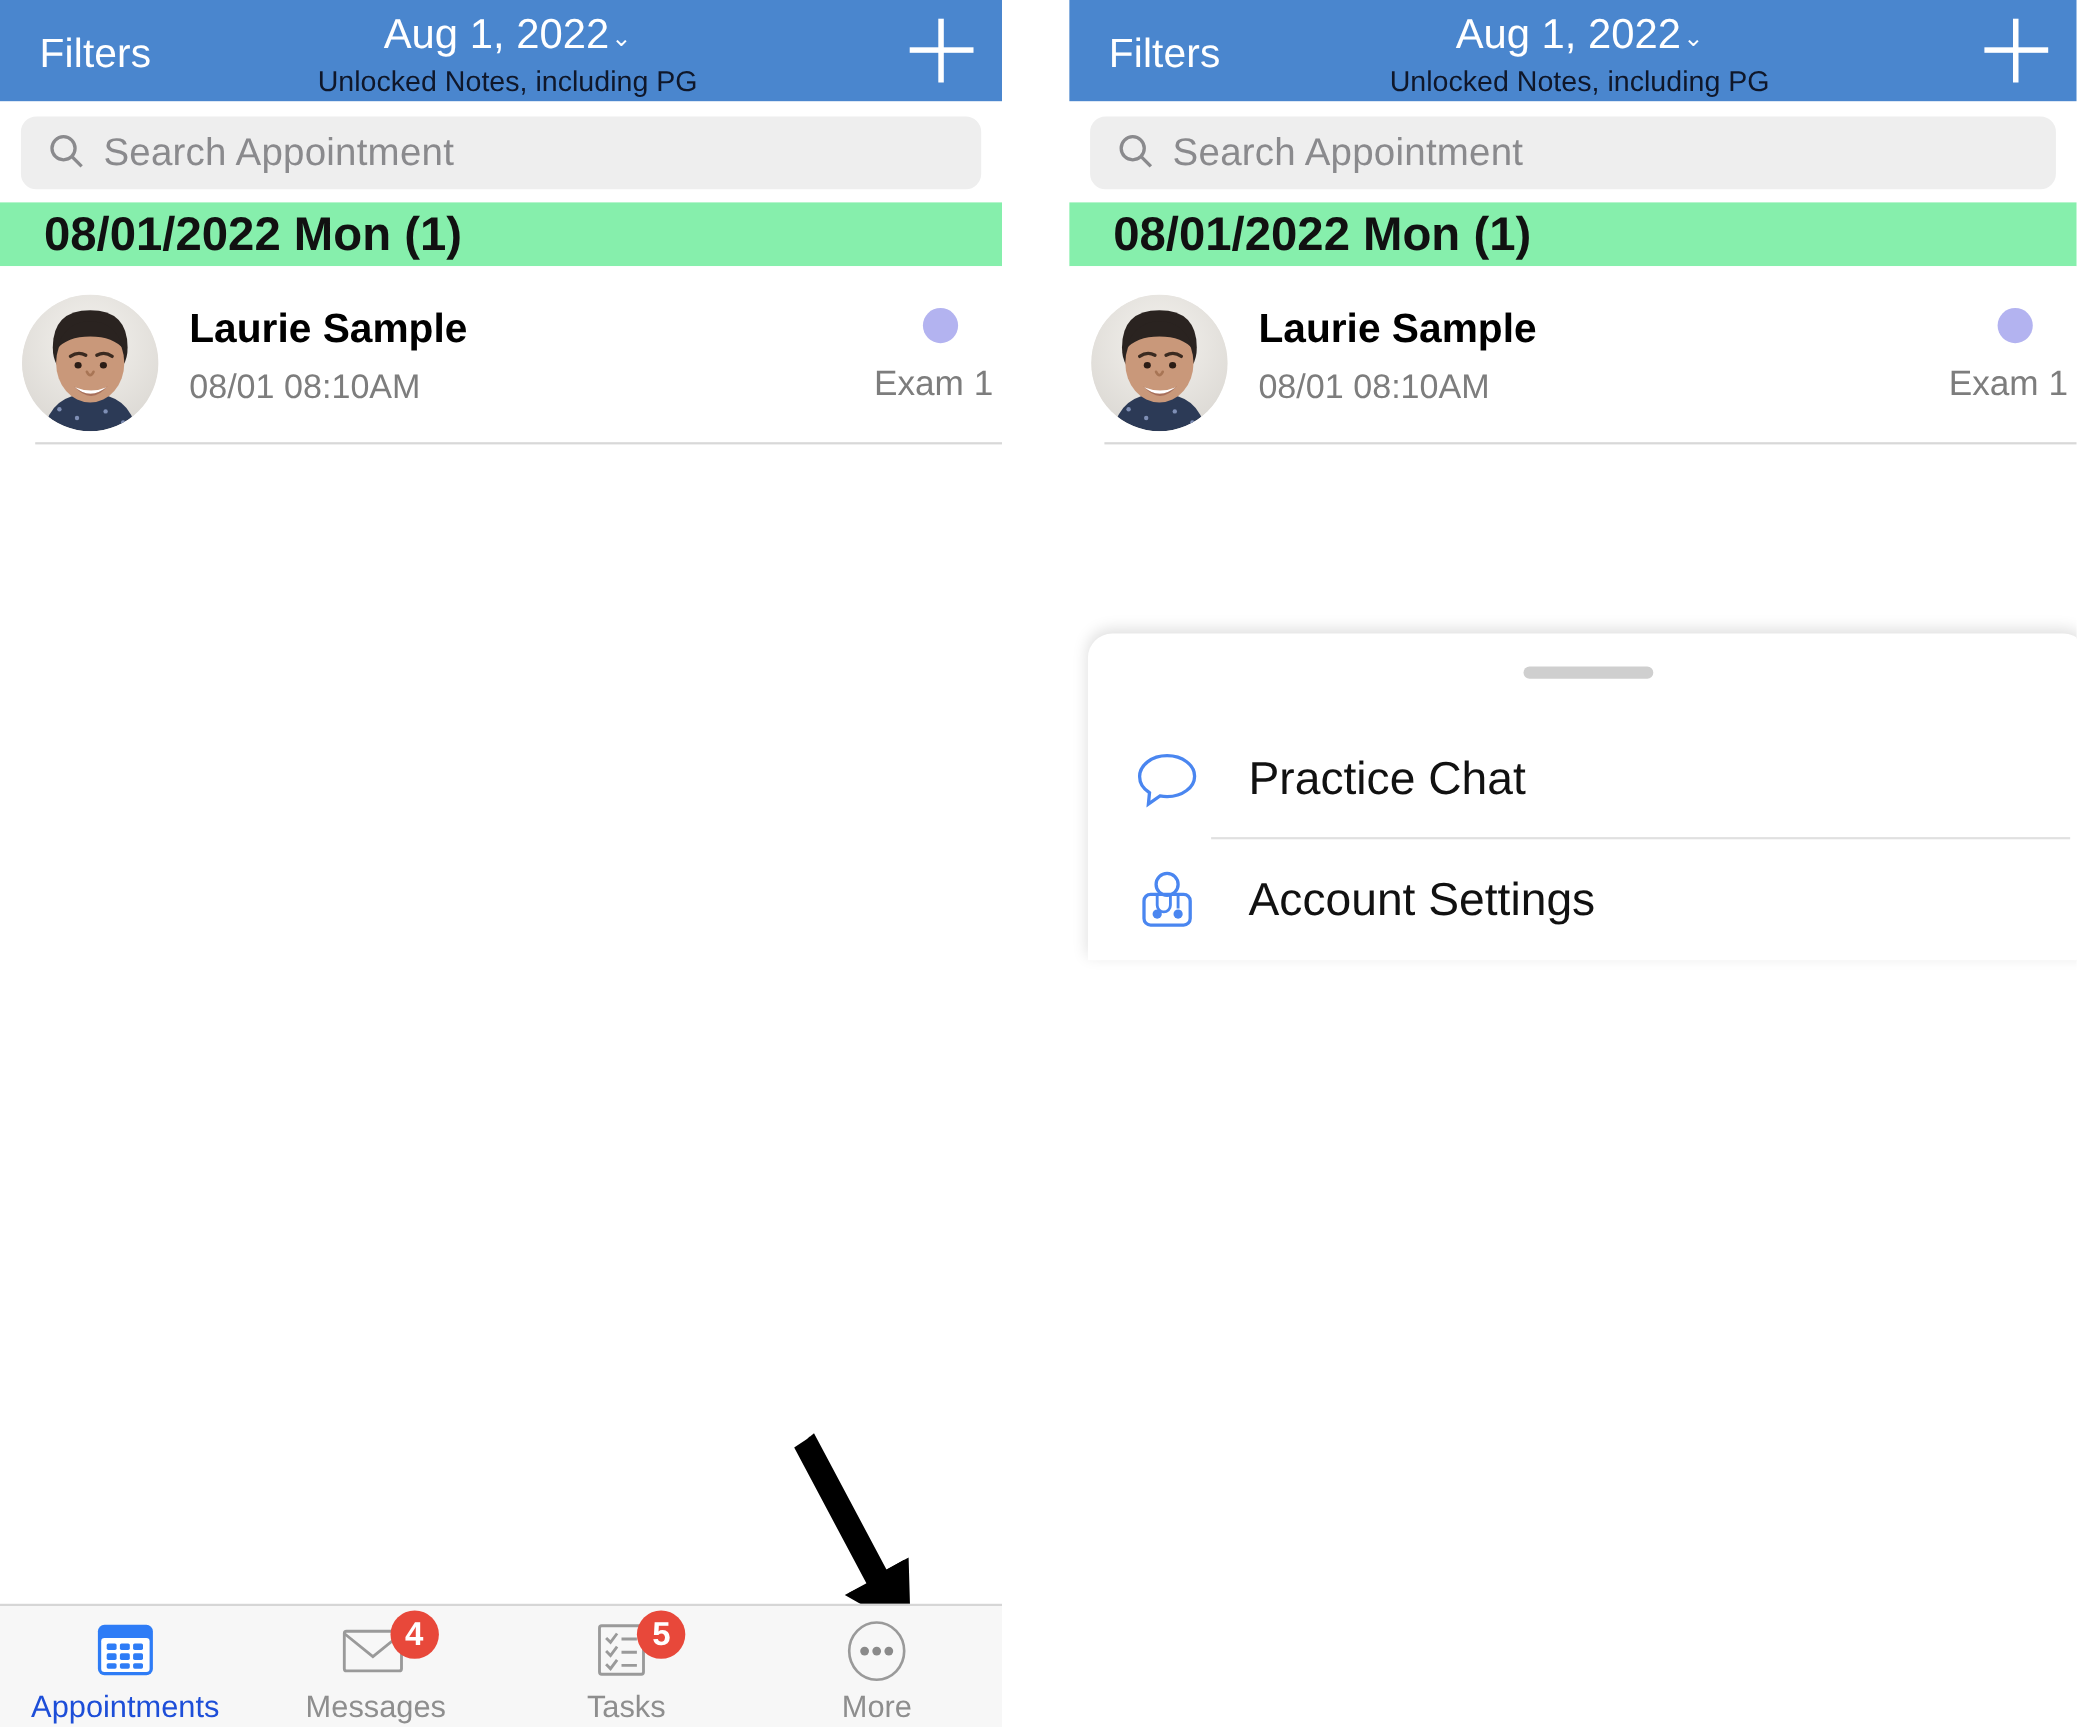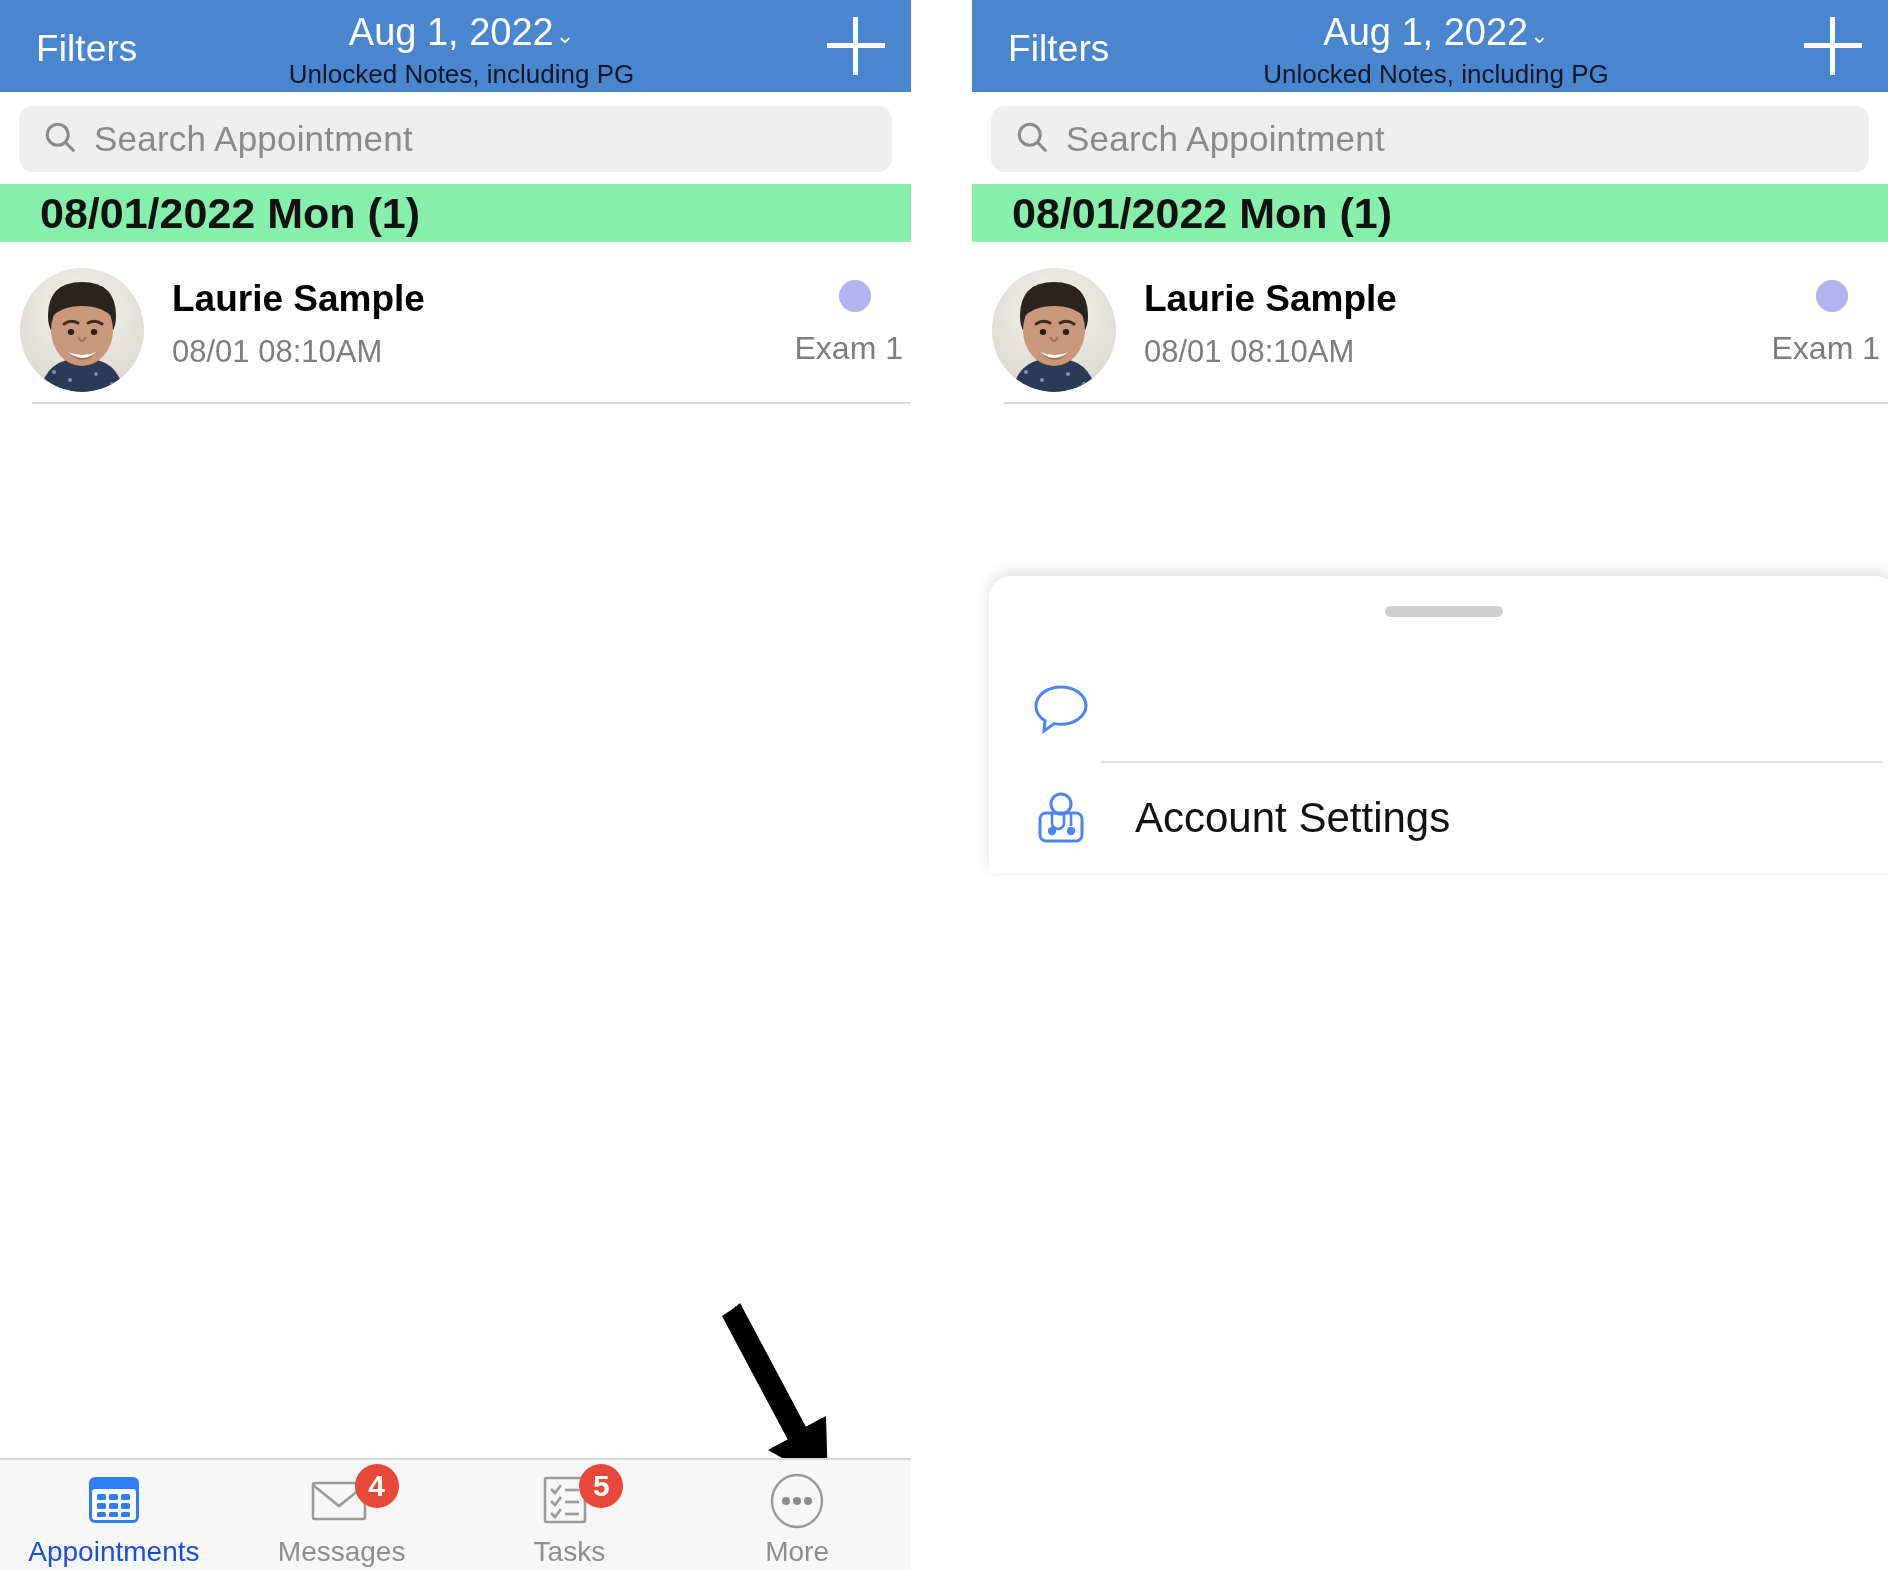--- a/index.html
+++ b/index.html
@@ -366,20 +366,21 @@
 
     <div class="sheet">
       <div class="sheet-handle"></div>
 
       <div class="sheet-item" style="margin-top:36px">
         <span class="sheet-icon">
           <svg width="62" height="62" viewBox="0 0 62 62" fill="none" stroke="#4A86F0" stroke-width="3">
             <path d="M31 10 C17 10 6 18.5 6 29 C6 35 9.5 40.3 15 43.7 L14 54 L24.5 46.6 C26.6 47 28.8 47.2 31 47.2 C45 47.2 56 38.7 56 28.6 C56 18.5 45 10 31 10 Z"></path>
           </svg>
         </span>
+        <span class="sheet-label">Practice Chat</span>
         <div class="sheet-divider"></div>
       </div>
 
       <div class="sheet-item">
         <span class="sheet-icon">
           <svg width="62" height="62" viewBox="0 0 62 62" fill="none" stroke="#4A86F0" stroke-width="3">
             <circle cx="31" cy="17" r="10"></circle>
             <rect x="10" y="26" width="42" height="28" rx="6"></rect>
             <path d="M22 27 v9 a6 6 0 0 0 6 6 a6 6 0 0 0 6 -6 v-9" stroke-width="2.6"></path>
             <path d="M41 27 v12" stroke-width="2.6"></path>

